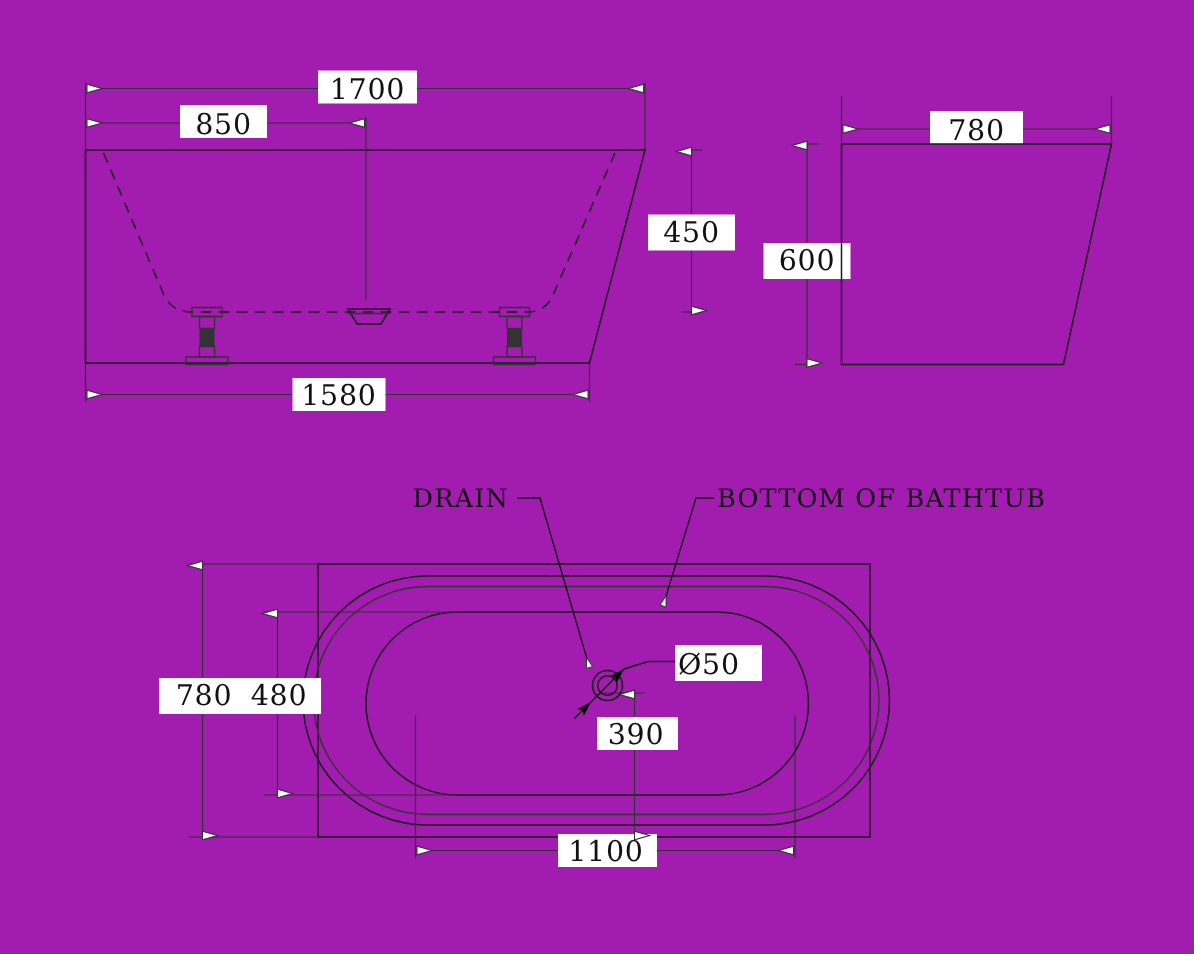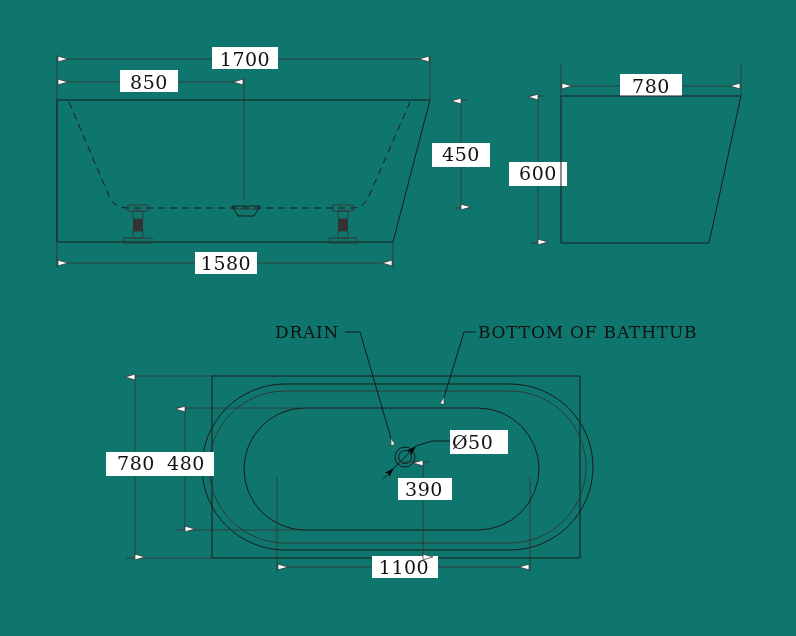--- a/index.html
+++ b/index.html
@@ -10,21 +10,21 @@
   body {
     width: 796px;
     height: 636px;
     overflow: hidden;
     font-family: "DejaVu Serif", serif;
   }
   #drawing-root {
     position: relative;
     width: 796px;
     height: 636px;
-    background: #0f766e;
+    background: #a21caf;
   }
   svg.cad {
     display: block;
     width: 796px;
     height: 636px;
   }
   .ln {
     stroke: #1a1a1a;
     stroke-width: 1;
     fill: none;

